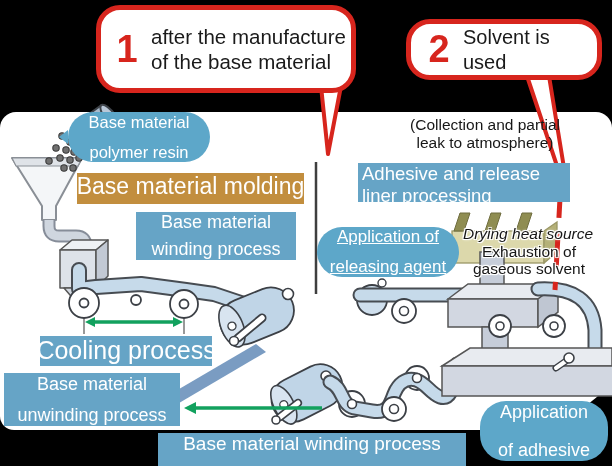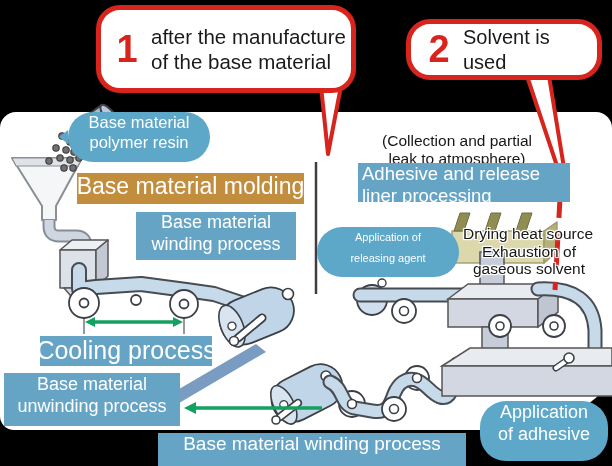--- a/index.html
+++ b/index.html
@@ -2,43 +2,43 @@
 <html><head>
 <meta charset="utf-8">
 <style>
   html,body{margin:0;padding:0;background:#000;}
   #stage{position:relative;width:612px;height:466px;background:#000;overflow:hidden;
          font-family:"Liberation Sans",sans-serif;}
   .panel{position:absolute;left:0;top:112px;width:612px;height:318px;background:#fff;
          border-radius:16px 16px 130px 14px / 16px 16px 62px 14px;z-index:0;}
   svg.layer{position:absolute;left:0;top:0;z-index:1;}
   svg.overlay{position:absolute;left:0;top:0;z-index:2;}
-  .lbl{position:absolute;z-index:3;display:flex;flex-direction:column;justify-content:flex-start;
+  .lbl{position:absolute;z-index:3;display:flex;flex-direction:column;justify-content:space-between;
        align-items:center;text-align:center;color:#fff;box-sizing:border-box;}
   .blu{background:#66a4c6;}
   .org{background:#c28e3e;}
   .bubble{background:#5da7c9;border-radius:26px;}
   .lbl div{white-space:nowrap;}
   #polymer{left:68px;top:112px;width:142px;height:50px;font-size:16.5px;line-height:20px;}
   #polymer:before{content:"";position:absolute;left:-9px;top:18px;border:7px solid transparent;
        border-right:9px solid #5da7c9;border-left:none;}
   #molding{left:77px;top:173px;width:227px;height:31px;font-size:23px;}
   #winding-top{left:136px;top:212px;width:160px;height:48px;font-size:18px;line-height:21.5px;}
   #adh-liner{left:322px;top:163px;width:212px;height:39px;font-size:18.5px;line-height:22px;
        align-items:flex-start;padding-left:4px;text-align:left;margin-left:36px;}
-  #rel-agent{left:317px;top:227px;width:142px;height:50px;font-size:11px;line-height:20.5px;}
+  #rel-agent{left:317px;top:227px;width:142px;height:50px;font-size:17px;line-height:20.5px;text-decoration:underline;}
   #cooling{left:40px;top:336px;width:172px;height:30px;font-size:25px;}
   #unwinding{left:4px;top:373px;width:176px;height:53px;font-size:18px;line-height:22px;}
   #winding-bottom{left:158px;top:433px;width:308px;height:33px;font-size:19px;}
   #app-adhesive{left:480px;top:401px;width:128px;height:60px;font-size:18px;line-height:22px;}
   .note{position:absolute;z-index:3;color:#161616;text-align:center;}
-  #collection{left:352px;top:116px;width:210px;font-size:15.5px;line-height:18px;margin-top:16px;}
+  #collection{left:380px;top:116px;width:210px;font-size:15.5px;line-height:18px;}
   .halo{text-shadow:-1px -1px 0 #fff,1px -1px 0 #fff,-1px 1px 0 #fff,1px 1px 0 #fff,
         0 0 3px #fff,0 0 3px #fff;}
-  #drying{left:448px;top:225px;width:160px;font-size:15.5px;line-height:17px;}
+  #drying{left:448px;top:225px;width:160px;font-size:15.5px;line-height:17px;font-style:italic;}
   #exhaust{left:458px;top:243px;width:142px;font-size:15.5px;line-height:17px;}
   .callout{position:absolute;z-index:4;background:#fff;border:5px solid #d7251d;
        border-radius:24px;display:flex;align-items:center;box-sizing:border-box;}
   #callout1{left:96px;top:5px;width:260px;height:88px;padding-left:8px;}
   #callout2{left:406px;top:19px;width:196px;height:61px;padding-left:10px;}
   .co-num{color:#d7251d;font-weight:700;font-size:38px;width:36px;text-align:center;flex:0 0 auto;}
   .co-text{color:#1a1a1a;font-size:20.5px;line-height:25px;padding-left:6px;}
   #callout2 .co-text{font-size:20px;}
 </style>
 </head>

